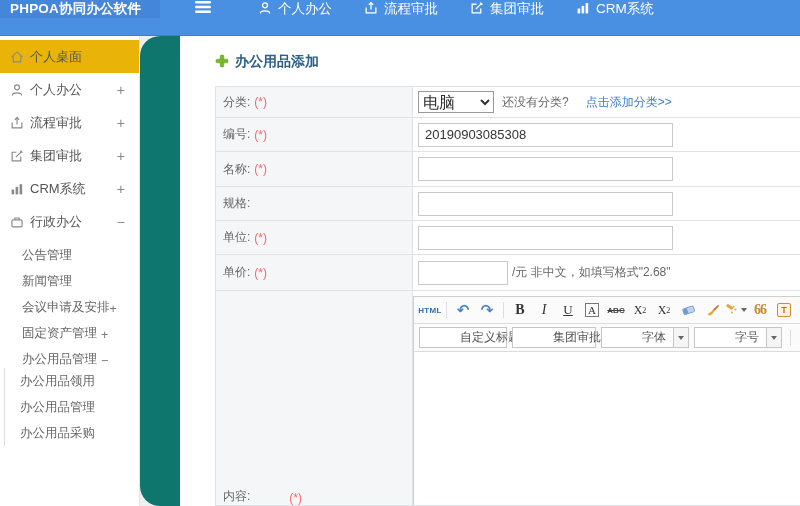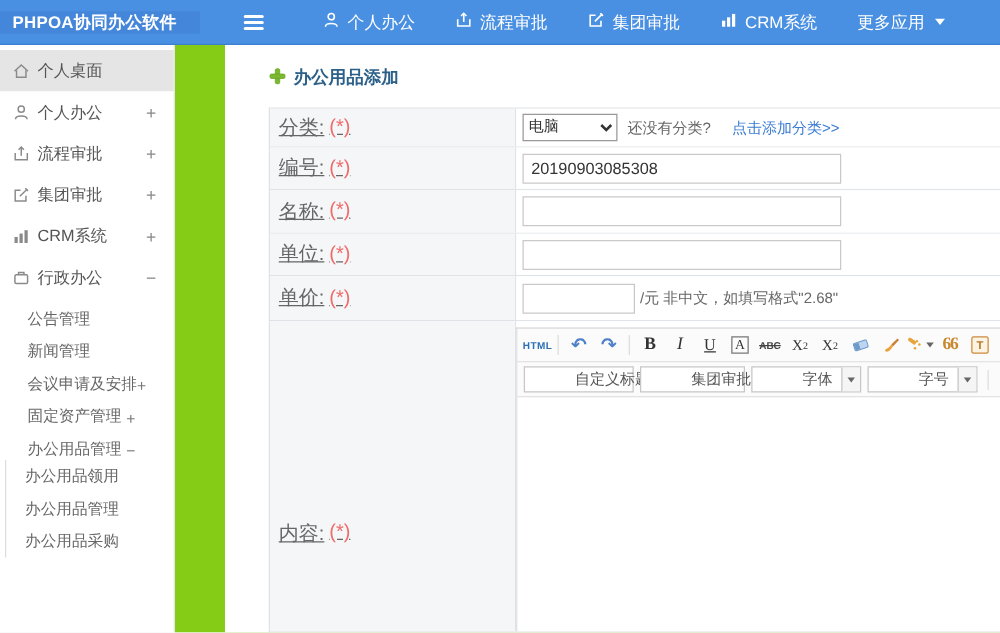--- a/index.html
+++ b/index.html
@@ -1,59 +1,59 @@
 <!DOCTYPE html>
 <html><head>
 <meta charset="utf-8">
 <style>
   * { margin:0; padding:0; box-sizing:border-box; }
   html,body { width:800px; height:506px; overflow:hidden; }
   body { font-family:"Liberation Sans","DejaVu Sans",sans-serif; font-size:13px; background:#efefef; }
   .screen { width:800px; height:506px; display:flex; flex-direction:column; overflow:hidden; }
 
   
-  .navbar { height:36px; background:#4a90e2; display:flex; align-items:center; flex-shrink:0; border-bottom:1px solid #3b7fd0; }
+  .navbar { height:36px; background:#4a90e2; display:flex; align-items:flex-start; flex-shrink:0; border-bottom:1px solid #3b7fd0; }
   .logo { width:160px; background:#4486d9; color:#fff; font-weight:bold; font-size:13.5px; display:flex; align-items:center; padding-left:10px; letter-spacing:.2px; }
   .hamburger { margin-left:34px; display:flex; align-items:center; cursor:pointer; }
   .nav-items { display:flex; align-items:stretch; margin-left:30px; }
   .nav-item { display:flex; align-items:center; gap:6px; color:#fff; font-size:13.5px; padding:0 16px; cursor:pointer; }
   .nav-caret { width:0; height:0; border-left:4px solid transparent; border-right:4px solid transparent; border-top:5px solid #fff; margin-left:2px; }
 
   
   .bodywrap { flex:1; display:flex; min-height:0; }
   .sidebar { width:140px; background:#fff; border-right:1px solid #e4e4e4; padding-top:4px; flex-shrink:0; }
   .side-item { height:33px; display:flex; align-items:center; padding:0 14px 0 10px; color:#555; cursor:pointer; font-size:13px; }
-  .side-item.active { background:#e5e5e5;text-align:right; }
+  .side-item.active { background:#eab308;text-align:right; }
   .side-item .sicon { width:18px; display:flex; align-items:center; }
   .side-item .slabel { margin-left:2px; }
   .side-item .sexpand { margin-left:auto; color:#888; font-size:14px; }
   .sub-item { height:26px; display:flex; align-items:flex-end; padding-left:22px; color:#666; font-size:12.5px; cursor:pointer; }
   .sub-item .sexpand2 { margin-left:4px; color:#777; }
   .third-list { margin-left:4px; border-left:1px solid #ddd; }
   .third-item { height:26px; display:flex; align-items:center; padding-left:15px; color:#666; font-size:12.5px; cursor:pointer; }
 
-  .content { flex:1; background:#84cc16; position:relative; min-width:0; }
+  .content { flex:1; background:#0f766e; position:relative; min-width:0;border-radius:20px; }
   .panel { position:absolute; left:40px; right:0; top:0; bottom:0; background:#fff; padding-left:35px; display:flex; flex-direction:column; }
 
   .page-title { margin-top:16px; height:20px; display:flex; align-items:center; gap:6px; color:#2b6089; font-weight:bold; font-size:14px; }
 
   
   .form { flex:1; margin-top:14px; border:1px solid #dfe3e8; border-right:none; display:flex; flex-direction:column; min-height:0; }
   .frow { display:flex; border-bottom:1px solid #dfe3e8; flex-shrink:0; }
   .frow:last-child { border-bottom:none; flex:1; min-height:0; }
-  .fl { width:197px; flex-shrink:0; background:#f5f6f7; border-right:1px solid #dfe3e8; display:flex; align-items:center; padding-left:7px; font-size:16px; color:#666;text-decoration:underline; }
+  .fl { width:197px; flex-shrink:0; background:#f5f6f7; border-right:1px solid #dfe3e8; display:flex; align-items:center; padding-left:7px; font-size:12px; color:#666; }
   .fl .star { color:#ee6c6c; margin-left:4px; }
   .fv { flex:1; display:flex; align-items:center; padding-left:5px; background:#fff; font-size:12px; color:#666; min-width:0; }
   .r1{height:31px;} .r2{height:34px;} .r3{height:35px;} .r4{height:34px;} .r5{height:34px;} .r6{height:36px;}
-  .r7 .fl { align-items:flex-start; padding-top:160px; }
+  .r7 .fl { align-items:flex-end; padding-top:160px;gap:35px; }
   .r7 .fv { padding:0; display:block; overflow:hidden; }
 
   .txt { height:24px; width:255px; border:1px solid #c9c9c9; padding:2px 6px; font-size:13px; font-family:inherit; color:#333; }
   .txt.small { width:90px; }
-  select.cat { width:76px; height:22px; font-size:12px; font-family:Liberation Mono, monospace; color:#333; border:1px solid #999; background:#fff; margin-right:8px; }
+  select.cat { width:76px; height:22px; font-size:16px; font-family:Liberation Serif, serif; color:#333; border:1px solid #999; background:#fff; margin-right:8px; }
   .hint { color:#666; }
   .link { color:#3a7bd5; cursor:pointer; margin-left:17px; }
   .suffix { margin-left:4px; color:#666; }
 
   
   .editor { height:calc(100% - 5px); margin-top:5px; display:flex; flex-direction:column; border:1px solid #cfcfcf; border-right:none; border-bottom:none;text-align:center; }
   .tbar { height:27px; background:#fbfbfb; border-bottom:1px solid #dcdcdc; display:flex; align-items:center; padding:0 5px; gap:2px; flex-shrink:0; }
   .tb { min-width:22px; height:20px; display:flex; align-items:center; justify-content:center; cursor:pointer; color:#444; border-radius:2px; }
   .sep { width:1px; height:16px; background:#ddd; margin:0 3px; flex-shrink:0; }
   .b-html { font-size:8px; font-weight:bold; color:#2b6fb5; letter-spacing:.3px; }
@@ -116,24 +116,20 @@
         <span>集团审批</span>
       </div>
       <div class="nav-item">
         <span><svg width="14" height="14" viewBox="0 0 13 13">
               <rect x="1.5" y="7" width="2.4" height="4.5" fill="#fff"></rect>
               <rect x="5.2" y="4.5" width="2.4" height="7" fill="#fff"></rect>
               <rect x="8.9" y="2" width="2.4" height="9.5" fill="#fff"></rect>
             </svg></span>
         <span>CRM系统</span>
       </div>
-      <div class="nav-item">
-        <span>更多应用</span>
-        <span class="nav-caret"></span>
-      </div>
     </nav>
   </header>
 
   <div class="bodywrap">
 
     <aside class="sidebar">
       <div class="side-item active">
         <span class="sicon">
             <svg width="14" height="14" viewBox="0 0 13 13" fill="none" stroke="#8a8a8a" stroke-width="1.1">
               <path d="M1.5 6.5 L6.5 1.8 L11.5 6.5"></path>
@@ -269,20 +265,29 @@
           <div class="frow r3">
             <div class="fl">
               <span>名称:</span>
               <span class="star">(*)</span>
             </div>
             <div class="fv">
               <input class="txt" type="text" value="" style="">
             </div>
           </div>
 
+          <div class="frow r4">
+            <div class="fl">
+              <span>规格:</span>
+              <span class="star"></span>
+            </div>
+            <div class="fv">
+              <input class="txt" type="text" value="" style="">
+            </div>
+          </div>
 
           <div class="frow r5">
             <div class="fl">
               <span>单位:</span>
               <span class="star">(*)</span>
             </div>
             <div class="fv">
               <input class="txt" type="text" value="" style="">
             </div>
           </div>

